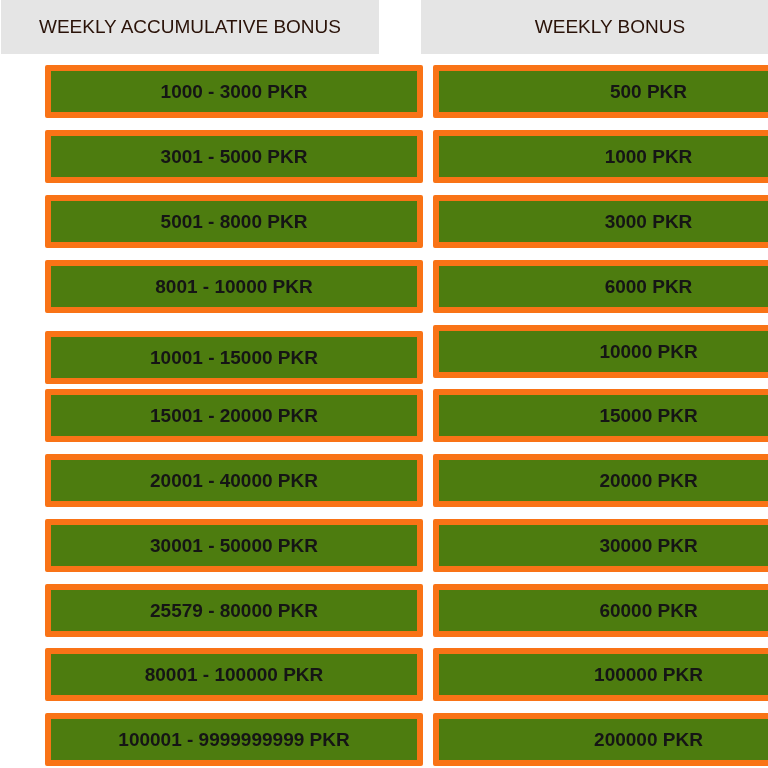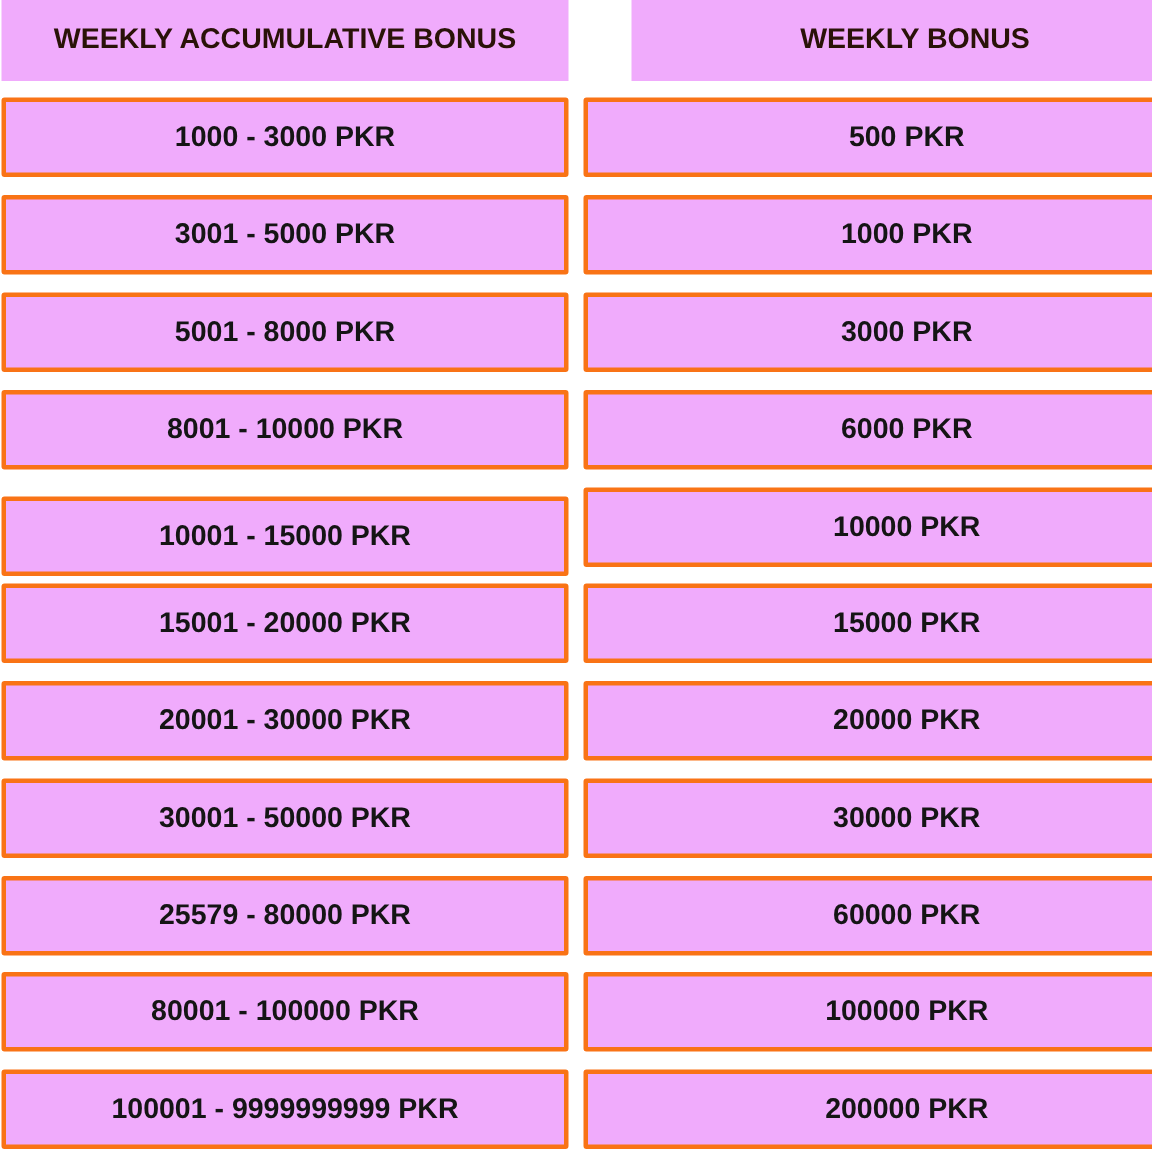--- a/index.html
+++ b/index.html
@@ -1,18 +1,18 @@
 <!DOCTYPE html>
 <html><head>
 <meta charset="utf-8">
 <style>
   html, body { margin:0; padding:0; background:#ffffff; }
   body { width:768px; height:768px; position:relative; overflow:hidden; font-family:"Liberation Sans", sans-serif; }
-  .hdr { position:absolute; top:0; height:54px; background:#f0abfc; display:flex; align-items:center; justify-content:center; font-weight:bold; font-size:19px; color:#2a1208; }
-  .cell { position:absolute; height:53px; background:#f0abfc; border:3px solid #f97316; border-radius:2px; box-sizing:border-box; display:flex; align-items:center; justify-content:center; font-weight:bold; font-size:19px; color:#151515; }
+  .hdr { position:absolute; top:0; height:54px; background:#e5e5e5; display:flex; align-items:center; justify-content:center; font-weight:normal; font-size:19px; color:#2a1208; }
+  .cell { position:absolute; height:53px; background:#4d7c0f; border:6px solid #f97316; border-radius:2px; box-sizing:border-box; display:flex; align-items:center; justify-content:center; font-weight:bold; font-size:19px; color:#151515;margin-left:44px; }
   .left { left:1px; width:378px; }
   .right { left:389px; width:431px; }
 </style>
 </head>
 <body>
 
 <div>
   <div class="hdr left" style="left:1px;width:378px;">WEEKLY ACCUMULATIVE BONUS</div>
   <div class="hdr right" style="left:389px;width:378px;margin-left:32px;">WEEKLY BONUS</div>
 
@@ -27,21 +27,21 @@
 
   <div class="cell left" style="top:260px">8001 - 10000 PKR</div>
   <div class="cell right" style="top:260px">6000 PKR</div>
 
   <div class="cell left" style="top:331px">10001 - 15000 PKR</div>
   <div class="cell right" style="top:325px">10000 PKR</div>
 
   <div class="cell left" style="top:389px">15001 - 20000 PKR</div>
   <div class="cell right" style="top:389px">15000 PKR</div>
 
-  <div class="cell left" style="top:454px">20001 - 30000 PKR</div>
+  <div class="cell left" style="top:454px">20001 - 40000 PKR</div>
   <div class="cell right" style="top:454px">20000 PKR</div>
 
   <div class="cell left" style="top:519px">30001 - 50000 PKR</div>
   <div class="cell right" style="top:519px">30000 PKR</div>
 
   <div class="cell left" style="top:584px">25579 - 80000 PKR</div>
   <div class="cell right" style="top:584px">60000 PKR</div>
 
   <div class="cell left" style="top:648px">80001 - 100000 PKR</div>
   <div class="cell right" style="top:648px">100000 PKR</div>

